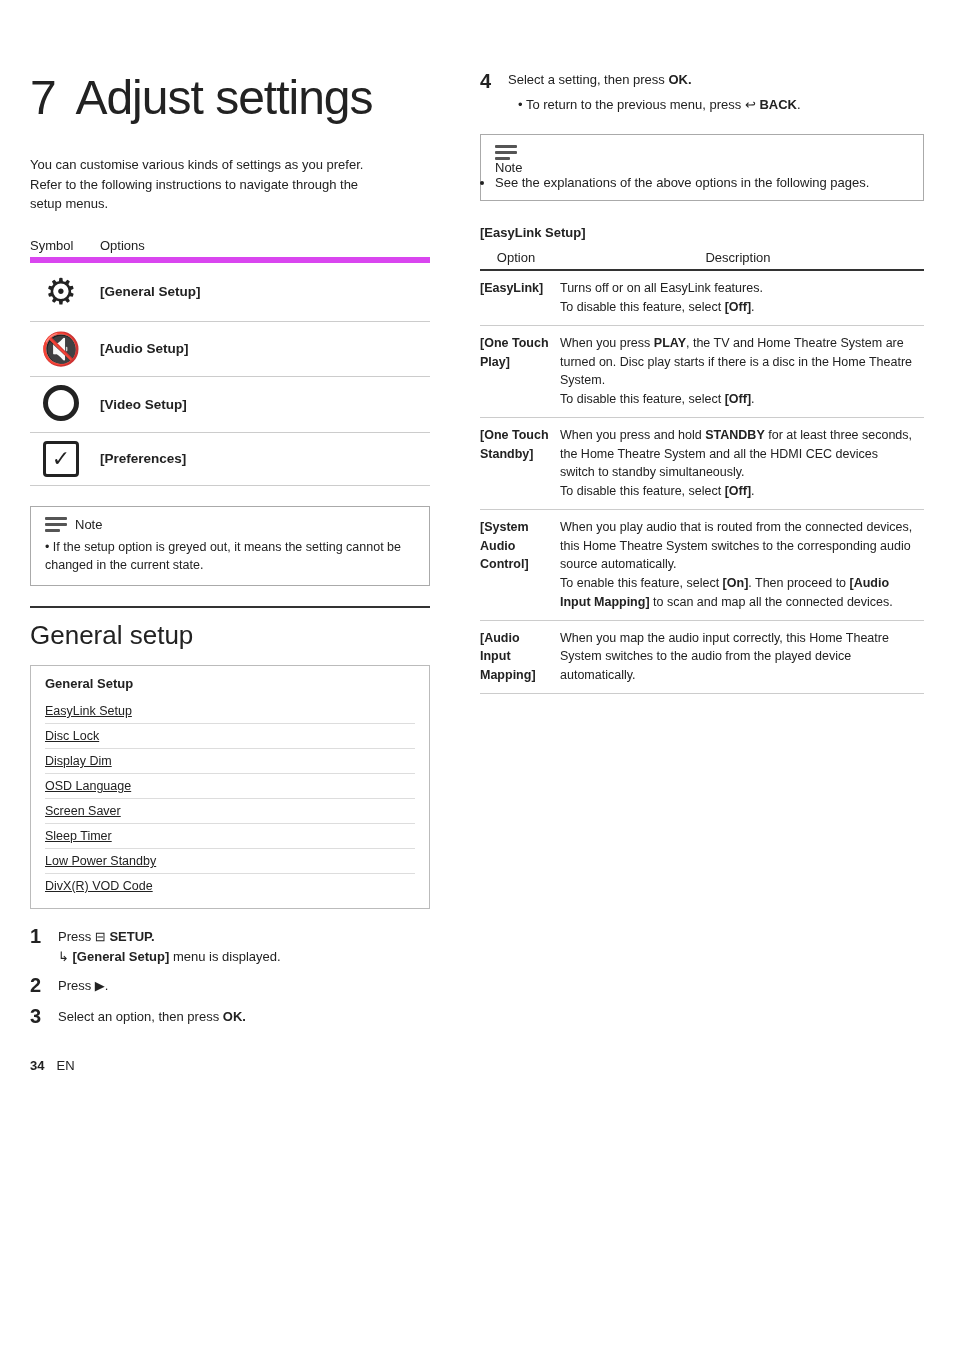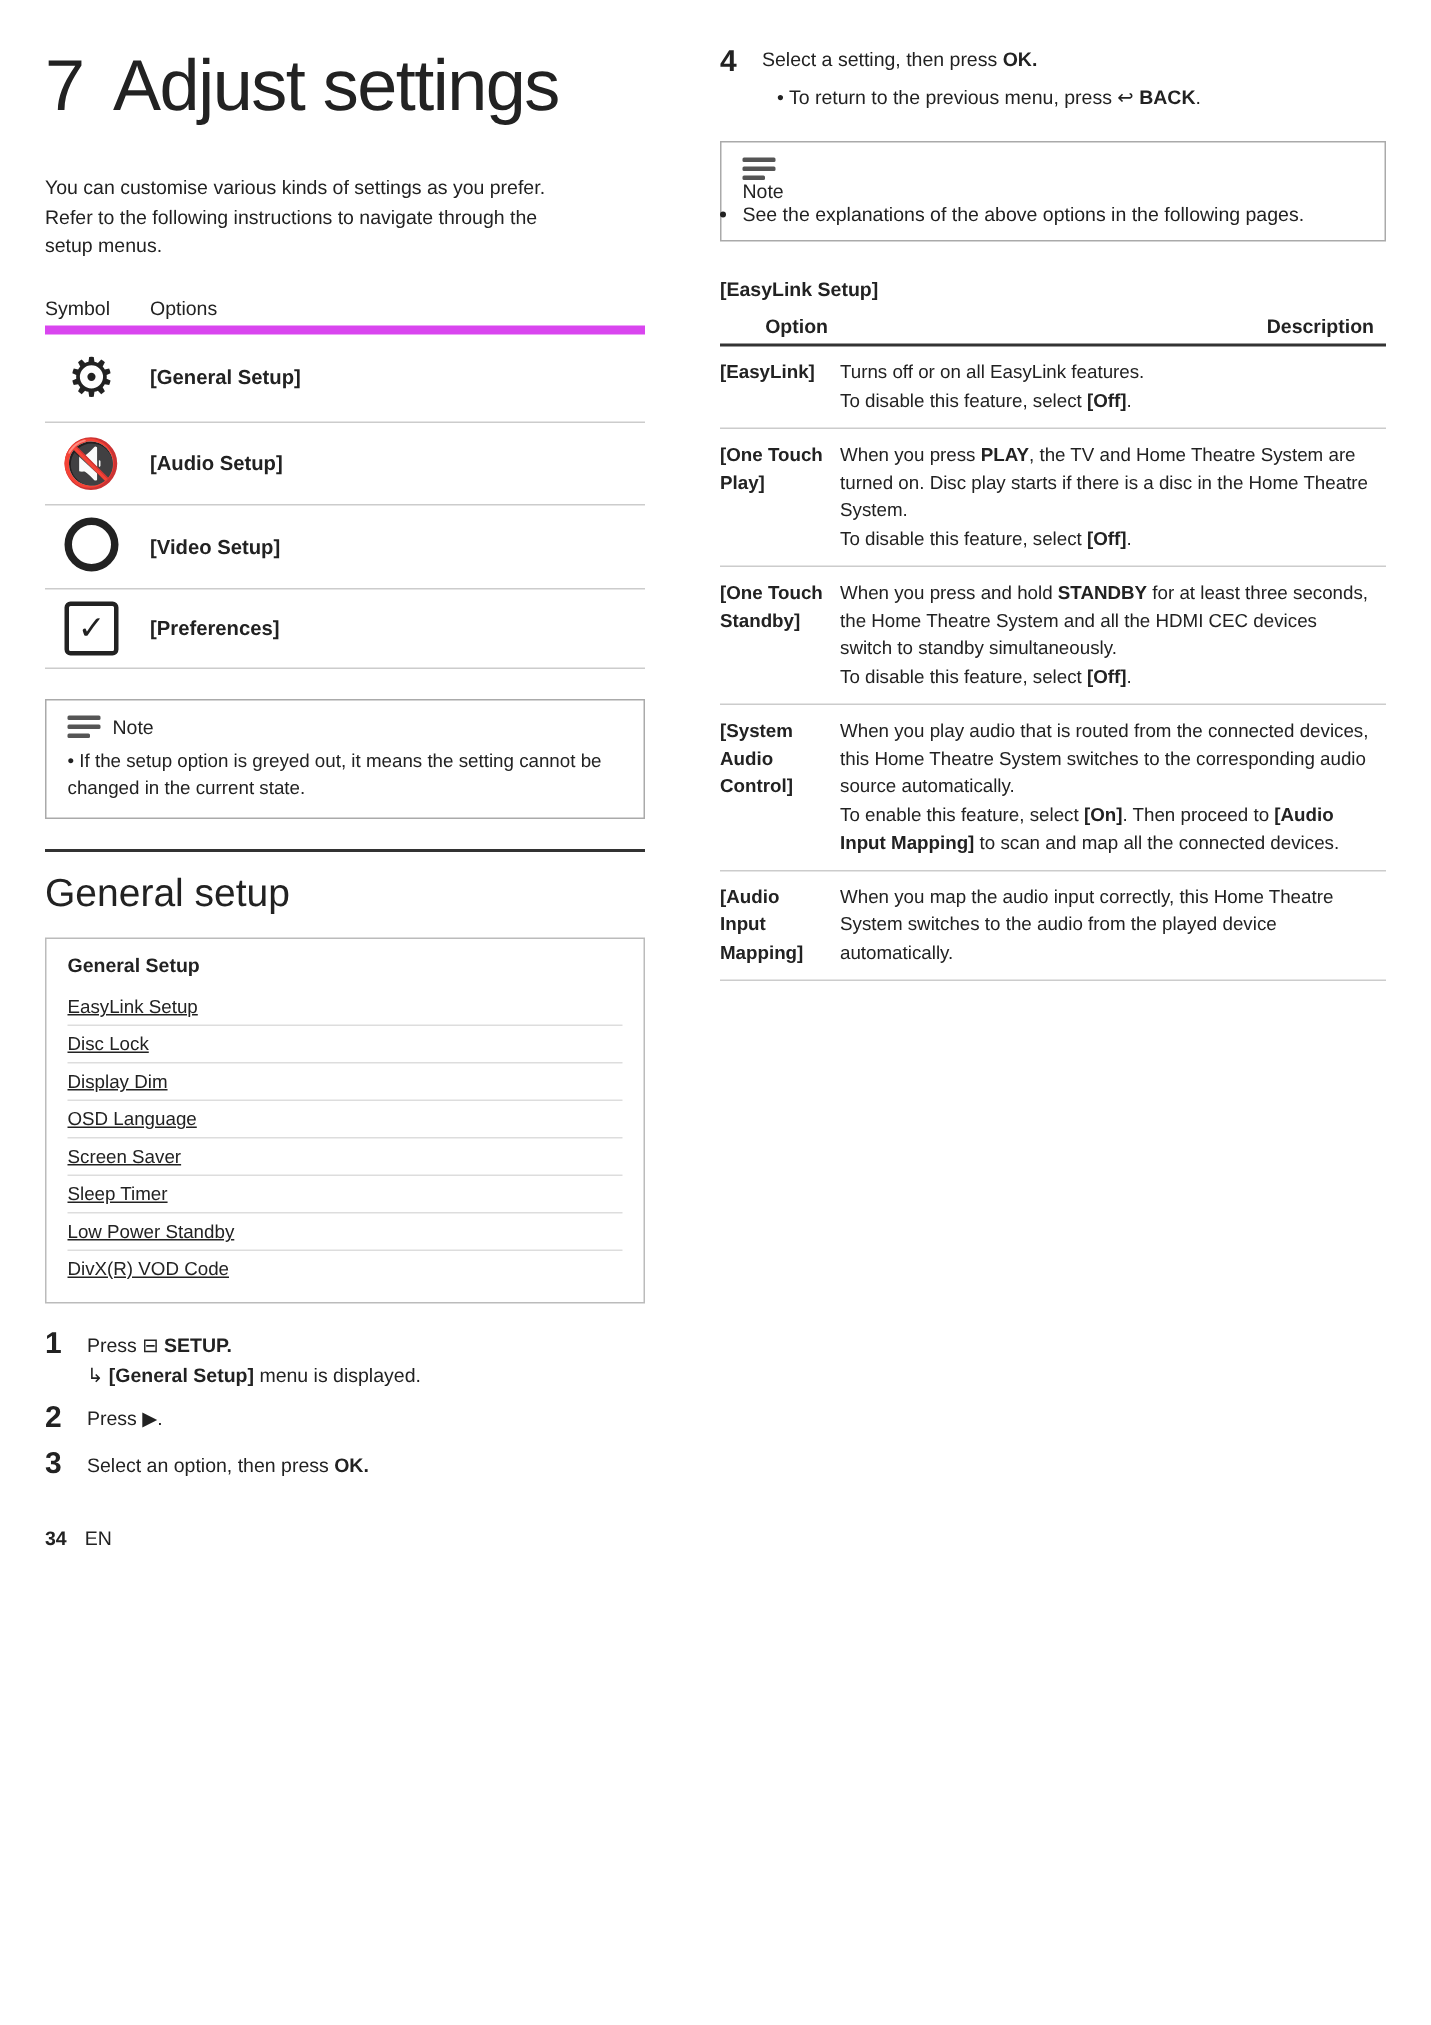--- a/index.html
+++ b/index.html
@@ -10,20 +10,21 @@
       color: #222;
       width: 954px;
       min-height: 1350px;
       padding: 30px 30px 30px 30px;
     }
     .page {
       display: flex;
       flex-direction: row;
       gap: 0;
       width: 100%;
+      margin-top: 40px;
     }
     .left-col {
       width: 430px;
       padding-right: 30px;
       flex-shrink: 0;
     }
     .right-col {
       flex: 1;
       padding-left: 20px;
       border-left: none;
@@ -238,25 +239,25 @@
       line-height: 1.5;
       margin-bottom: 14px;
     }
     
     .easylink-table {
       width: 100%;
       border-collapse: collapse;
       font-size: 12.5px;
     }
     .easylink-table th {
-      text-align: right;
+      text-align: center;
       border-bottom: 2px solid #333;
       padding: 4px 8px 4px 0;
       font-size: 13px;
-      font-weight: bold;
+      font-weight: normal;
     }
     .easylink-table td {
       vertical-align: top;
       padding: 8px 8px 8px 0;
       border-bottom: 1px solid #ccc;
       line-height: 1.5;
     }
     .easylink-table td.opt-col {
       font-weight: bold;
       width: 80px;

